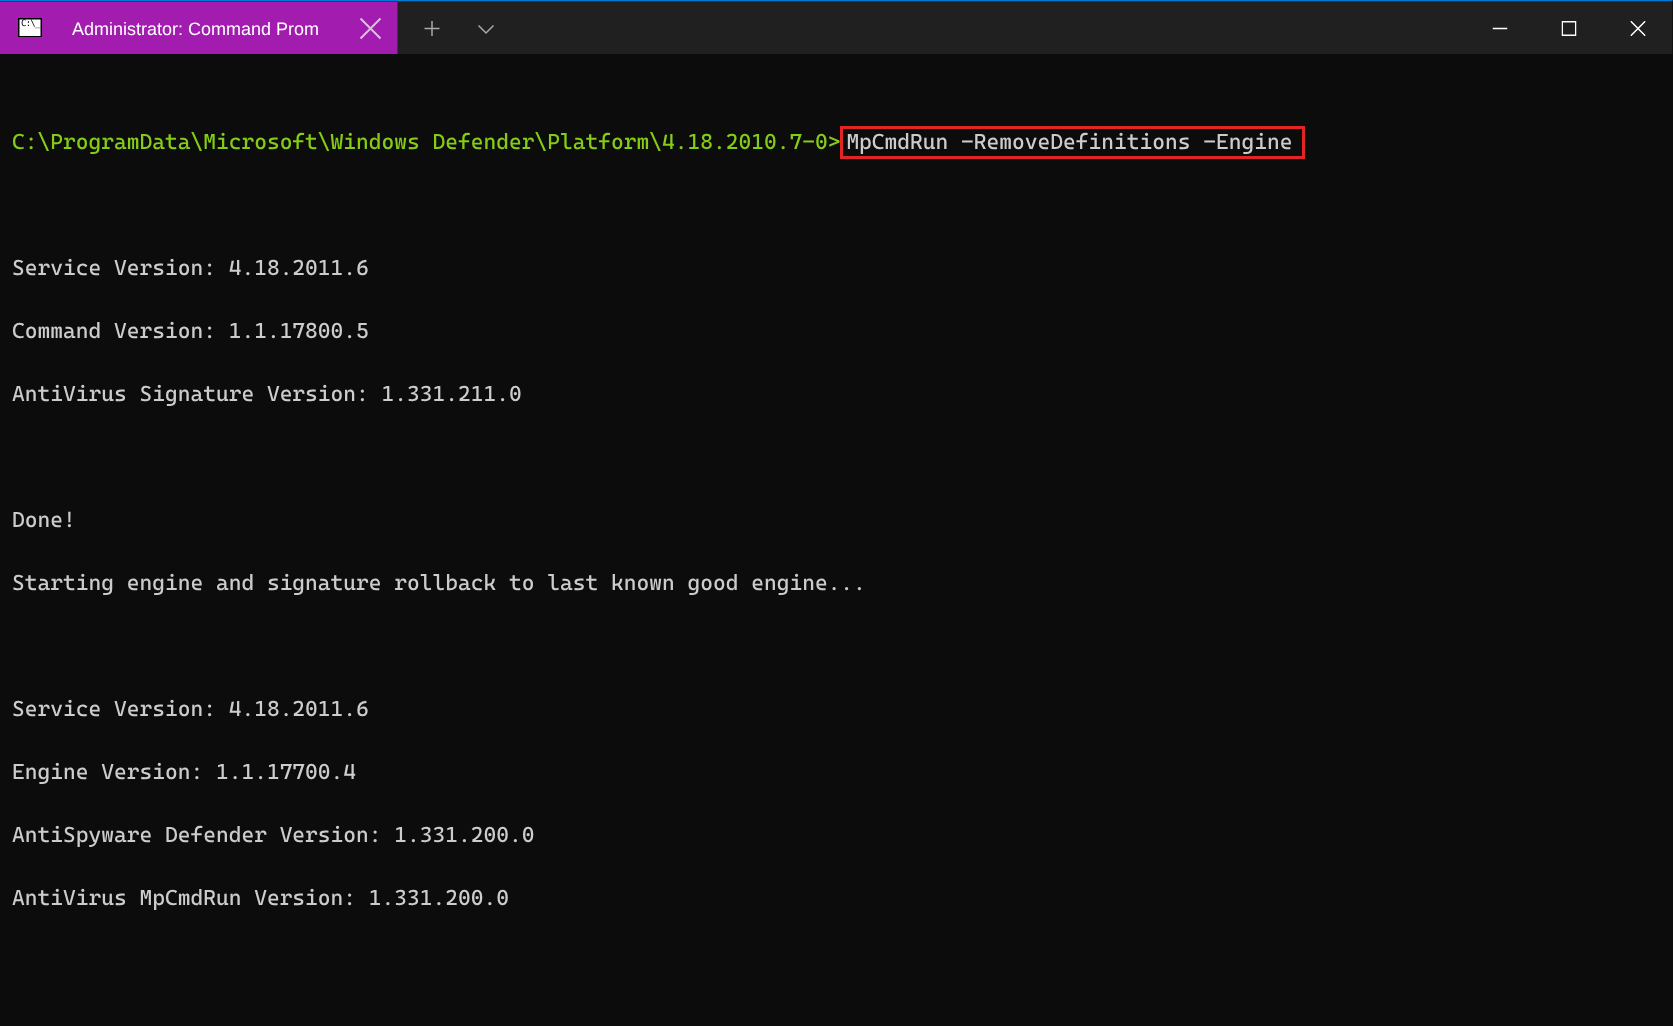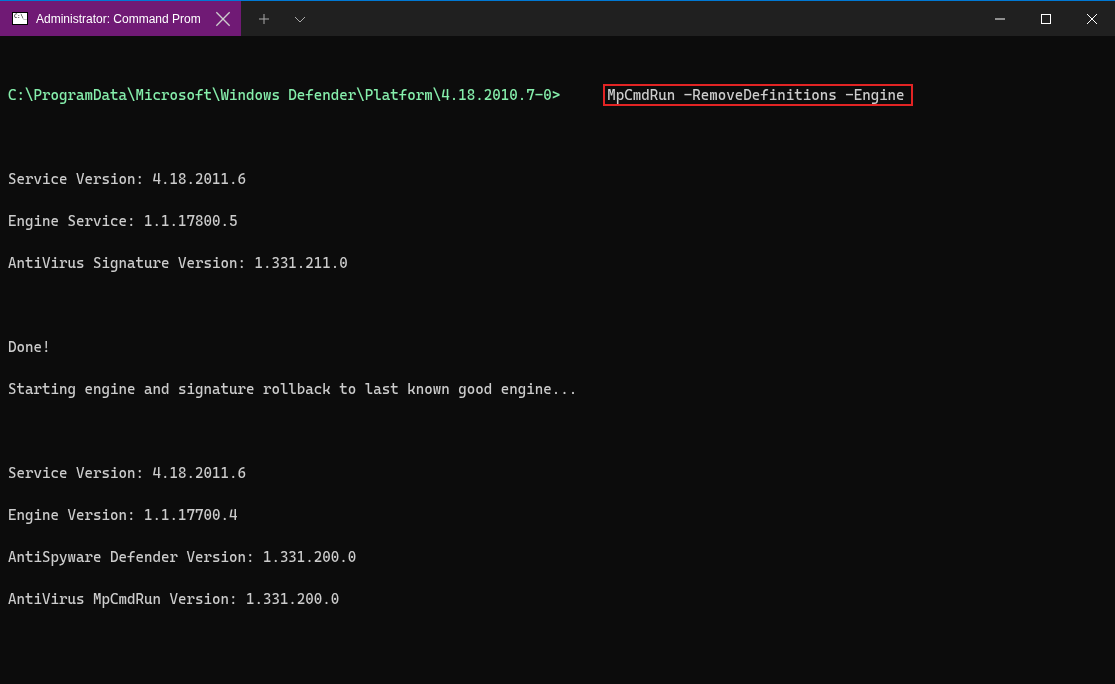--- a/index.html
+++ b/index.html
@@ -18,25 +18,25 @@
     .titlebar {
       height: 35px;
       background: #202020;
       display: flex;
       align-items: stretch;
       color: #cccccc;
     }
     .tab {
       display: flex;
       align-items: center;
-      background: #701a75;
+      background: #a21caf;
       padding: 0 10px 0 12px;
       min-width: 240px;
       height: 100%;
-      gap: 8px;
+      gap: 20px;
       position: relative;
     }
     .tab-icon {
       width: 16px;
       height: 13px;
       background: #ffffff;
       border: 1px solid #000;
       position: relative;
       flex-shrink: 0;
     }
@@ -116,27 +116,26 @@
       color: #cccccc;
       font-size: 14.5px;
       line-height: 21px;
       white-space: pre;
       font-family: Consolas, 'Cascadia Mono', monospace;
     }
     .line {
       display: block;
     }
     .prompt-path {
-      color: #86efac;
+      color: #84cc16;
     }
     .highlight-box {
       border: 2.5px solid #e22424;
       padding: 1px 6px 1px 2px;
       display: inline;
-      margin-left: 43px;
     }
     .blank {
       height: 21px;
     }
   </style>
 </head>
 <body>
 
 <div class="titlebar">
   <div class="tab">
@@ -177,21 +176,21 @@
           <path d="M0 0 L10 10 M10 0 L0 10" stroke="currentColor" stroke-width="1"></path>
         </svg>
     </div>
   </div>
 </div>
 
 <div class="terminal">
 <span class="line"><span class="prompt-path">C:\ProgramData\Microsoft\Windows Defender\Platform\4.18.2010.7-0&gt;</span><span class="highlight-box">MpCmdRun -RemoveDefinitions -Engine</span></span>
 <div class="blank"></div>
 <span class="line">Service Version: 4.18.2011.6</span>
-<span class="line">Engine Service: 1.1.17800.5</span>
+<span class="line">Command Version: 1.1.17800.5</span>
 <span class="line">AntiVirus Signature Version: 1.331.211.0</span>
 <div class="blank"></div>
 <span class="line">Done!</span>
 <span class="line">Starting engine and signature rollback to last known good engine...</span>
 <div class="blank"></div>
 <span class="line">Service Version: 4.18.2011.6</span>
 <span class="line">Engine Version: 1.1.17700.4</span>
 <span class="line">AntiSpyware Defender Version: 1.331.200.0</span>
 <span class="line">AntiVirus MpCmdRun Version: 1.331.200.0</span>
 <div class="blank"></div>

